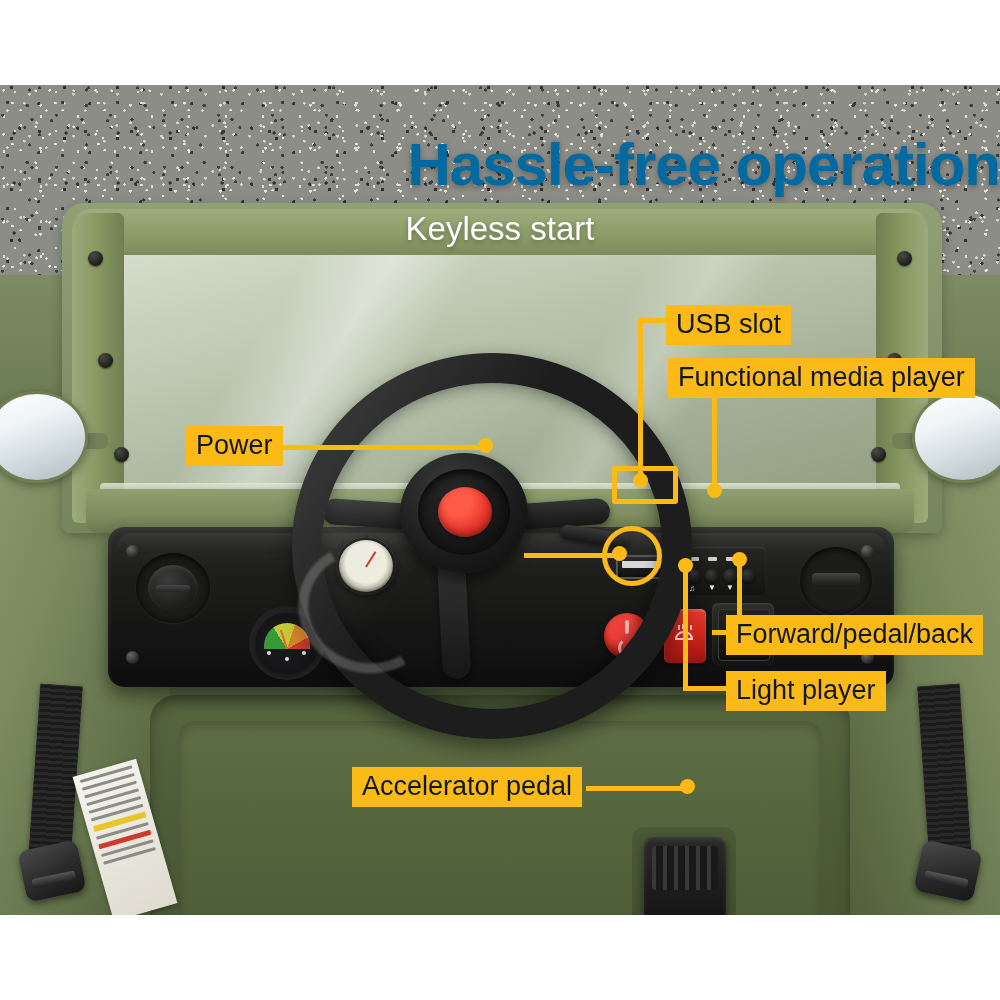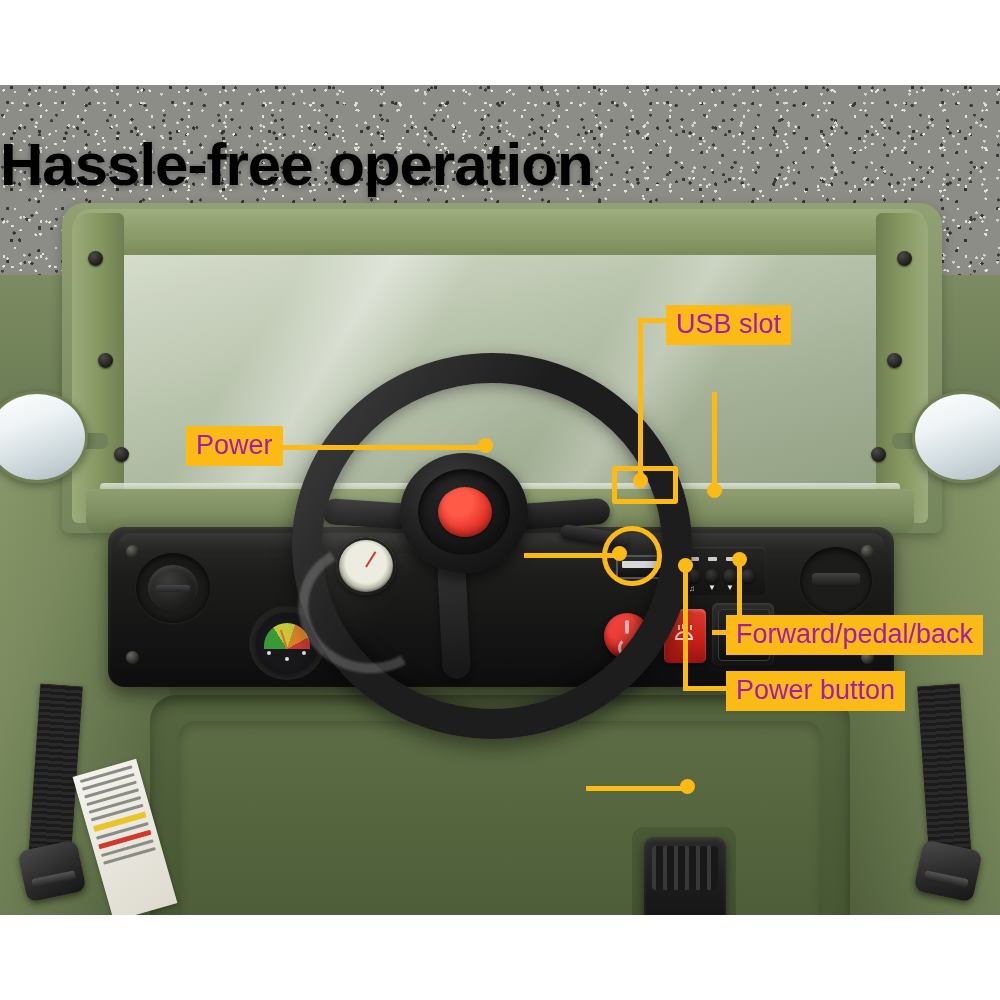--- a/index.html
+++ b/index.html
@@ -394,37 +394,37 @@
     border-radius:4px;opacity:.95;
   }
   .pedal-base{
     position:absolute;left:632px;top:742px;width:104px;height:140px;
     background:linear-gradient(180deg,#4b5a36,#3e4c2c);
     border-radius:12px;
   }
 
   
   .title{
-    position:absolute;left:0;top:130px;width:1000px;text-align:left;
-    color:#000000;font-size:60px;font-weight:bold;letter-spacing:-1px;
+    position:absolute;left:0;top:130px;width:1000px;text-align:right;
+    color:#0369a1;font-size:60px;font-weight:bold;letter-spacing:-1px;
     font-family:"Liberation Sans",sans-serif;
     text-shadow:0 2px 6px rgba(0,0,0,.30);
     white-space:nowrap;
   }
   .subtitle{
     position:absolute;left:0;top:210px;width:1000px;text-align:center;
     color:#ffffff;font-size:33px;font-weight:normal;
     font-family:"Liberation Sans",sans-serif;
     text-shadow:0 2px 5px rgba(0,0,0,.28);
   }
 
   .callout{
     position:absolute;
     background:#FBBA16;
-    color:#a21caf;
+    color:#0f172a;
     font-family:"Liberation Sans",sans-serif;
     font-size:27px;
     font-weight:normal;
     padding:4px 10px 6px 10px;
     white-space:nowrap;
     line-height:1.12;
   }
   .leader{position:absolute;background:#FBBA16;}
   .leader-h{height:5px;}
   .leader-v{width:5px;}
@@ -569,44 +569,47 @@
     <div class="pedal-base"></div>
     <div class="pedal">
       <div class="pedal-ribs"></div>
     </div>
   </div>
 
   <div class="edge-top"></div>
   <div class="edge-bottom"></div>
 
   <div class="title">Hassle-free operation</div>
+  <div class="subtitle">Keyless start</div>
 
   <div class="hl-rect" style="left:612px;top:466px;width:56px;height:28px;"></div>
   <div class="leader leader-v" style="left:638px;top:318px;height:164px;"></div>
   <div class="leader leader-h" style="left:638px;top:318px;width:30px;"></div>
   <div class="dot" style="left:633px;top:473px;"></div>
   <div class="callout" style="left:666px;top:305px;">USB slot</div>
 
   <div class="leader leader-v" style="left:712px;top:392px;height:98px;"></div>
   <div class="dot" style="left:707px;top:483px;"></div>
+  <div class="callout" style="left:668px;top:358px;">Functional media player</div>
 
   <div class="leader leader-h" style="left:262px;top:445px;width:222px;"></div>
   <div class="dot" style="left:478px;top:438px;"></div>
   <div class="callout" style="left:186px;top:426px;">Power</div>
 
   <div class="ring" style="left:602px;top:526px;width:50px;height:50px;"></div>
   <div class="leader leader-h" style="left:524px;top:553px;width:90px;"></div>
   <div class="dot" style="left:612px;top:546px;"></div>
 
   <div class="leader leader-v" style="left:737px;top:560px;height:74px;"></div>
   <div class="leader leader-h" style="left:712px;top:630px;width:30px;"></div>
   <div class="dot" style="left:732px;top:552px;"></div>
   <div class="callout" style="left:726px;top:615px;">Forward/pedal/back</div>
 
   <div class="leader leader-v" style="left:683px;top:566px;height:124px;"></div>
   <div class="leader leader-h" style="left:683px;top:686px;width:48px;"></div>
   <div class="dot" style="left:678px;top:558px;"></div>
-  <div class="callout" style="left:726px;top:671px;">Power button</div>
+  <div class="callout" style="left:726px;top:671px;">Light player</div>
 
   <div class="leader leader-h" style="left:586px;top:786px;width:102px;"></div>
   <div class="dot" style="left:680px;top:779px;"></div>
+  <div class="callout" style="left:352px;top:767px;">Accelerator pedal</div>
 
 </div>
 
 </body></html>

